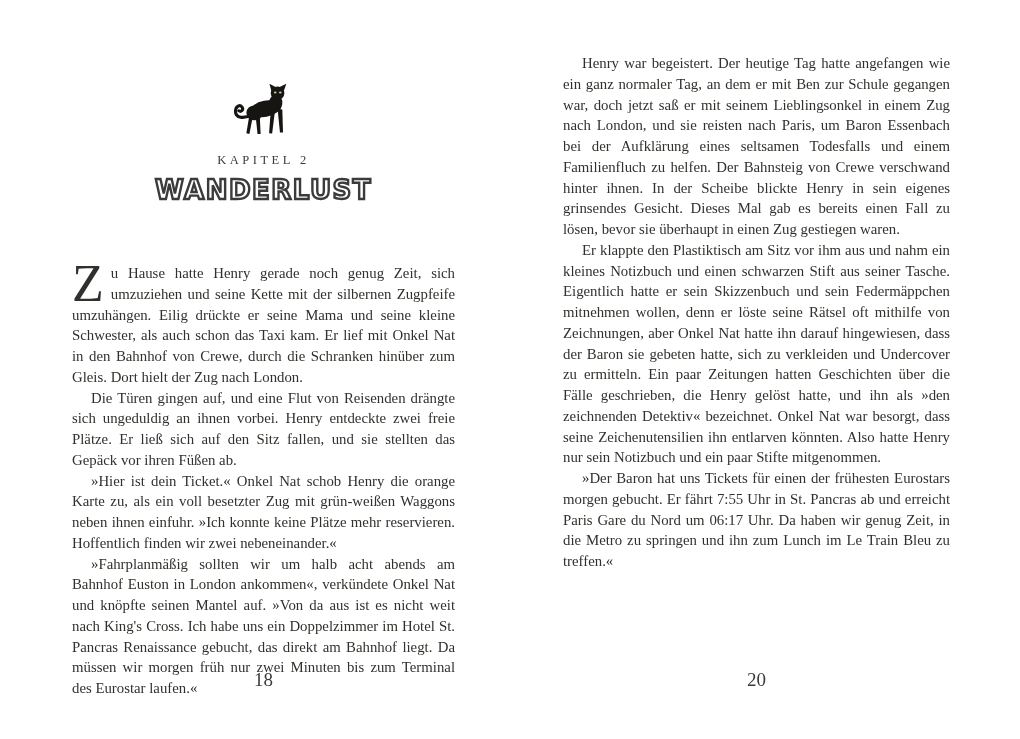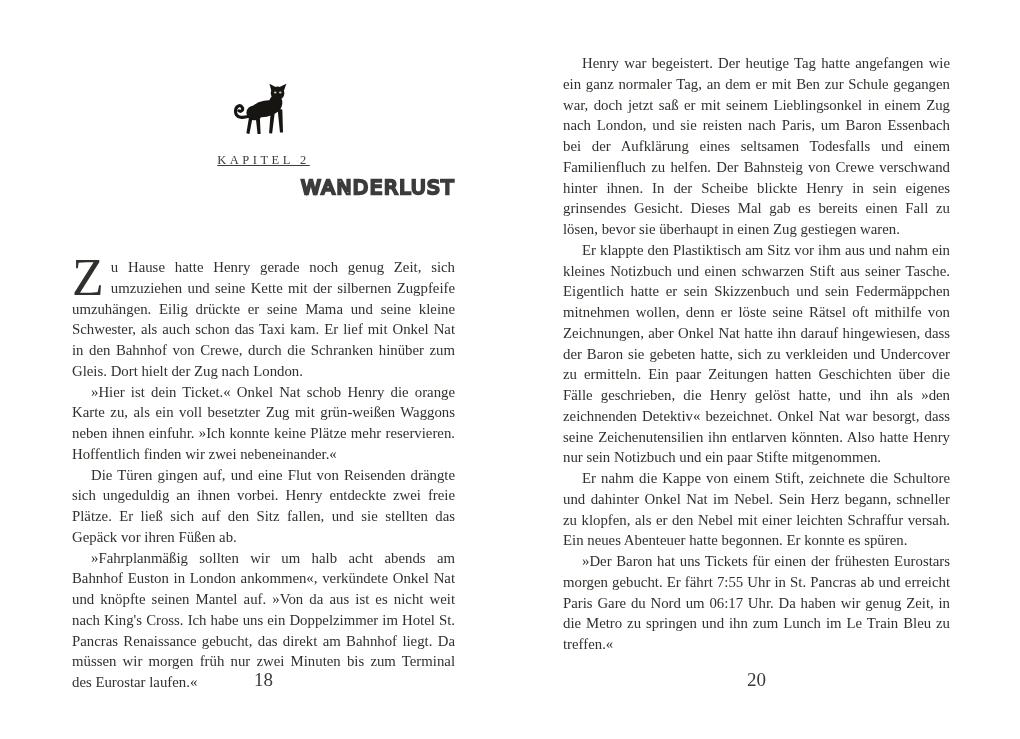--- a/index.html
+++ b/index.html
@@ -17,29 +17,28 @@
 
   .illustration { margin-top: 83px; text-align: center; height: 57px; }
   .illustration svg { display: inline-block; }
 
   .chapter-label {
     margin-top: 13px;
     text-align: center;
     font-size: 12.5px;
     letter-spacing: 3.5px;
     color: #3e3b38;
-    text-decoration: underline;
   }
 
   .chapter-title {
     margin: 9px 0 0 0;
-    text-align: right;
+    text-align: center;
     font-family: "DejaVu Sans", "Liberation Sans", sans-serif;
-    font-weight: normal;
-    font-size: 20px;
+    font-weight: bold;
+    font-size: 26px;
     line-height: 1;
     letter-spacing: 1.5px;
     color: #3b3b3b;
   }
   @supports (-webkit-text-stroke: 2px #000) {
     .chapter-title { color: #ffffff; -webkit-text-stroke: 2.4px #3b3b3b; }
   }
 
   .body-text {
     font-size: 14.8px;
@@ -106,33 +105,32 @@
         <ellipse cx="74" cy="14" rx="2" ry="1.6" fill="#c9c6a4"></ellipse>
       </svg>
     </div>
 
     <div class="chapter-label">KAPITEL 2</div>
 
     <h1 class="chapter-title">WANDERLUST</h1>
 
     <div class="body-text" lang="de">
       <p class="opening"><span class="drop-cap">Z</span><span>u Hause hatte Henry gerade noch genug Zeit, sich umzuziehen und seine Kette mit der silbernen Zugpfeife umzuhängen. Eilig drückte er seine Mama und seine kleine Schwester, als auch schon das Taxi kam. Er lief mit Onkel Nat in den Bahnhof von Crewe, durch die Schranken hinüber zum Gleis. Dort hielt der Zug nach London.</span></p>
+      <p class="indent">Die Türen gingen auf, und eine Flut von Reisenden drängte sich ungeduldig an ihnen vorbei. Henry entdeckte zwei freie Plätze. Er ließ sich auf den Sitz fallen, und sie stellten das Gepäck vor ihren Füßen ab.</p>
       <p class="indent">»Hier ist dein Ticket.« Onkel Nat schob Henry die orange Karte zu, als ein voll besetzter Zug mit grün-weißen Waggons neben ihnen einfuhr. »Ich konnte keine Plätze mehr reservieren. Hoffentlich finden wir zwei nebeneinander.«</p>
-      <p class="indent">Die Türen gingen auf, und eine Flut von Reisenden drängte sich ungeduldig an ihnen vorbei. Henry entdeckte zwei freie Plätze. Er ließ sich auf den Sitz fallen, und sie stellten das Gepäck vor ihren Füßen ab.</p>
       <p class="indent">»Fahrplanmäßig sollten wir um halb acht abends am Bahnhof Euston in London ankommen«, verkündete Onkel Nat und knöpfte seinen Mantel auf. »Von da aus ist es nicht weit nach King's Cross. Ich habe uns ein Doppelzimmer im Hotel St. Pancras Renaissance gebucht, das direkt am Bahnhof liegt. Da müssen wir morgen früh nur zwei Minuten bis zum Terminal des Eurostar laufen.«</p>
     </div>
 
     <div class="page-num">18</div>
   </section>
 
   <section class="page right">
 
     <div class="body-text" lang="de">
       <p class="indent">Henry war begeistert. Der heutige Tag hatte angefangen wie ein ganz normaler Tag, an dem er mit Ben zur Schule gegangen war, doch jetzt saß er mit seinem Lieblingsonkel in einem Zug nach London, und sie reisten nach Paris, um Baron Essenbach bei der Aufklärung eines seltsamen Todesfalls und einem Familienfluch zu helfen. Der Bahnsteig von Crewe verschwand hinter ihnen. In der Scheibe blickte Henry in sein eigenes grinsendes Gesicht. Dieses Mal gab es bereits einen Fall zu lösen, bevor sie überhaupt in einen Zug gestiegen waren.</p>
       <p class="indent">Er klappte den Plastiktisch am Sitz vor ihm aus und nahm ein kleines Notizbuch und einen schwarzen Stift aus seiner Tasche. Eigentlich hatte er sein Skizzenbuch und sein Federmäppchen mitnehmen wollen, denn er löste seine Rätsel oft mithilfe von Zeichnungen, aber Onkel Nat hatte ihn darauf hingewiesen, dass der Baron sie gebeten hatte, sich zu verkleiden und Undercover zu ermitteln. Ein paar Zeitungen hatten Geschichten über die Fälle geschrieben, die Henry gelöst hatte, und ihn als »den zeichnenden Detektiv« bezeichnet. Onkel Nat war besorgt, dass seine Zeichenutensilien ihn entlarven könnten. Also hatte Henry nur sein Notizbuch und ein paar Stifte mitgenommen.</p>
-      <p class="indent">Er nahm die Kappe von einem Stift, zeichnete die Schultore und dahinter Onkel Nat im Nebel. Sein Herz begann, schneller zu klopfen, als er den Nebel mit einer leichten Schraffur versah. Ein neues Abenteuer hatte begonnen. Er konnte es spüren.</p>
       <p class="indent">»Der Baron hat uns Tickets für einen der frühesten Eurostars morgen gebucht. Er fährt 7:55 Uhr in St. Pancras ab und erreicht Paris Gare du Nord um 06:17 Uhr. Da haben wir genug Zeit, in die Metro zu springen und ihn zum Lunch im Le Train Bleu zu treffen.«</p>
     </div>
 
     <div class="page-num">20</div>
   </section>
 
 </div>
 
 </body></html>

